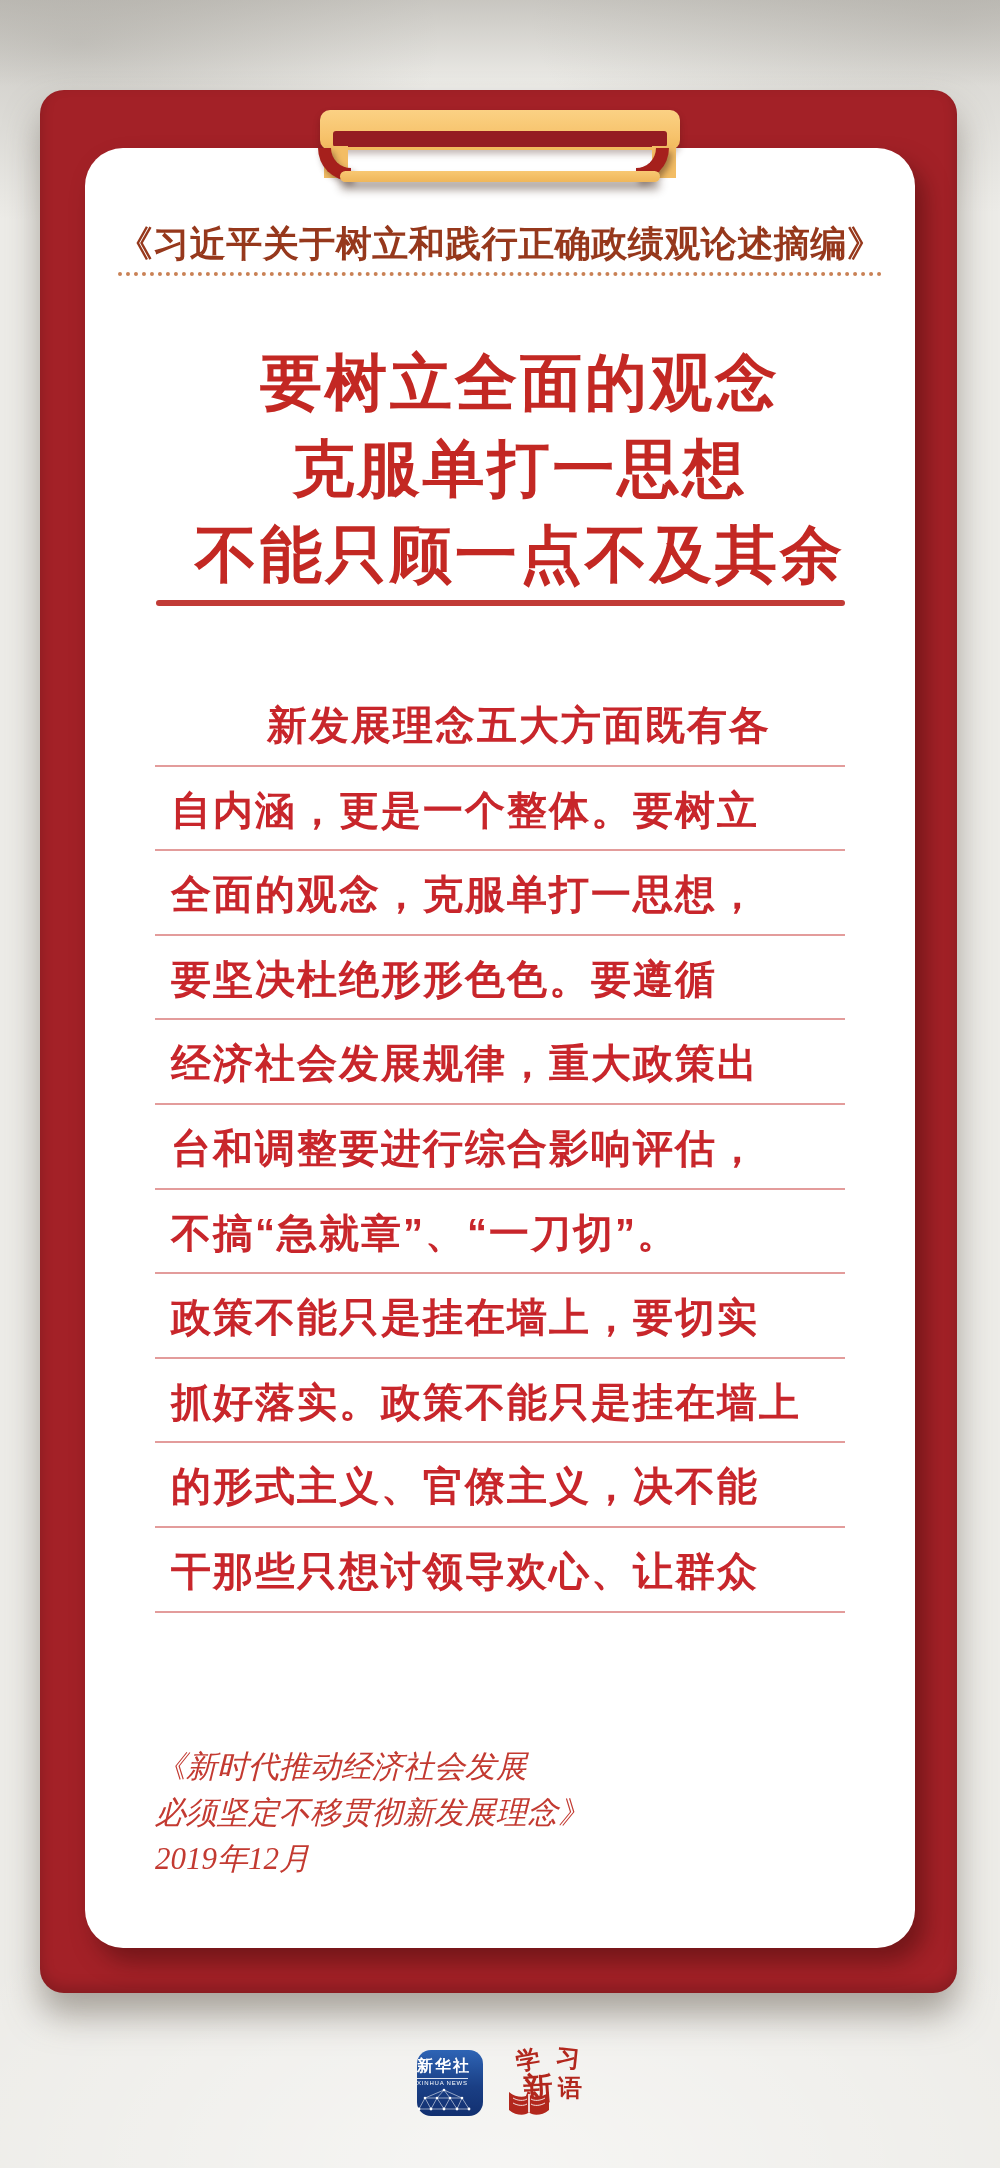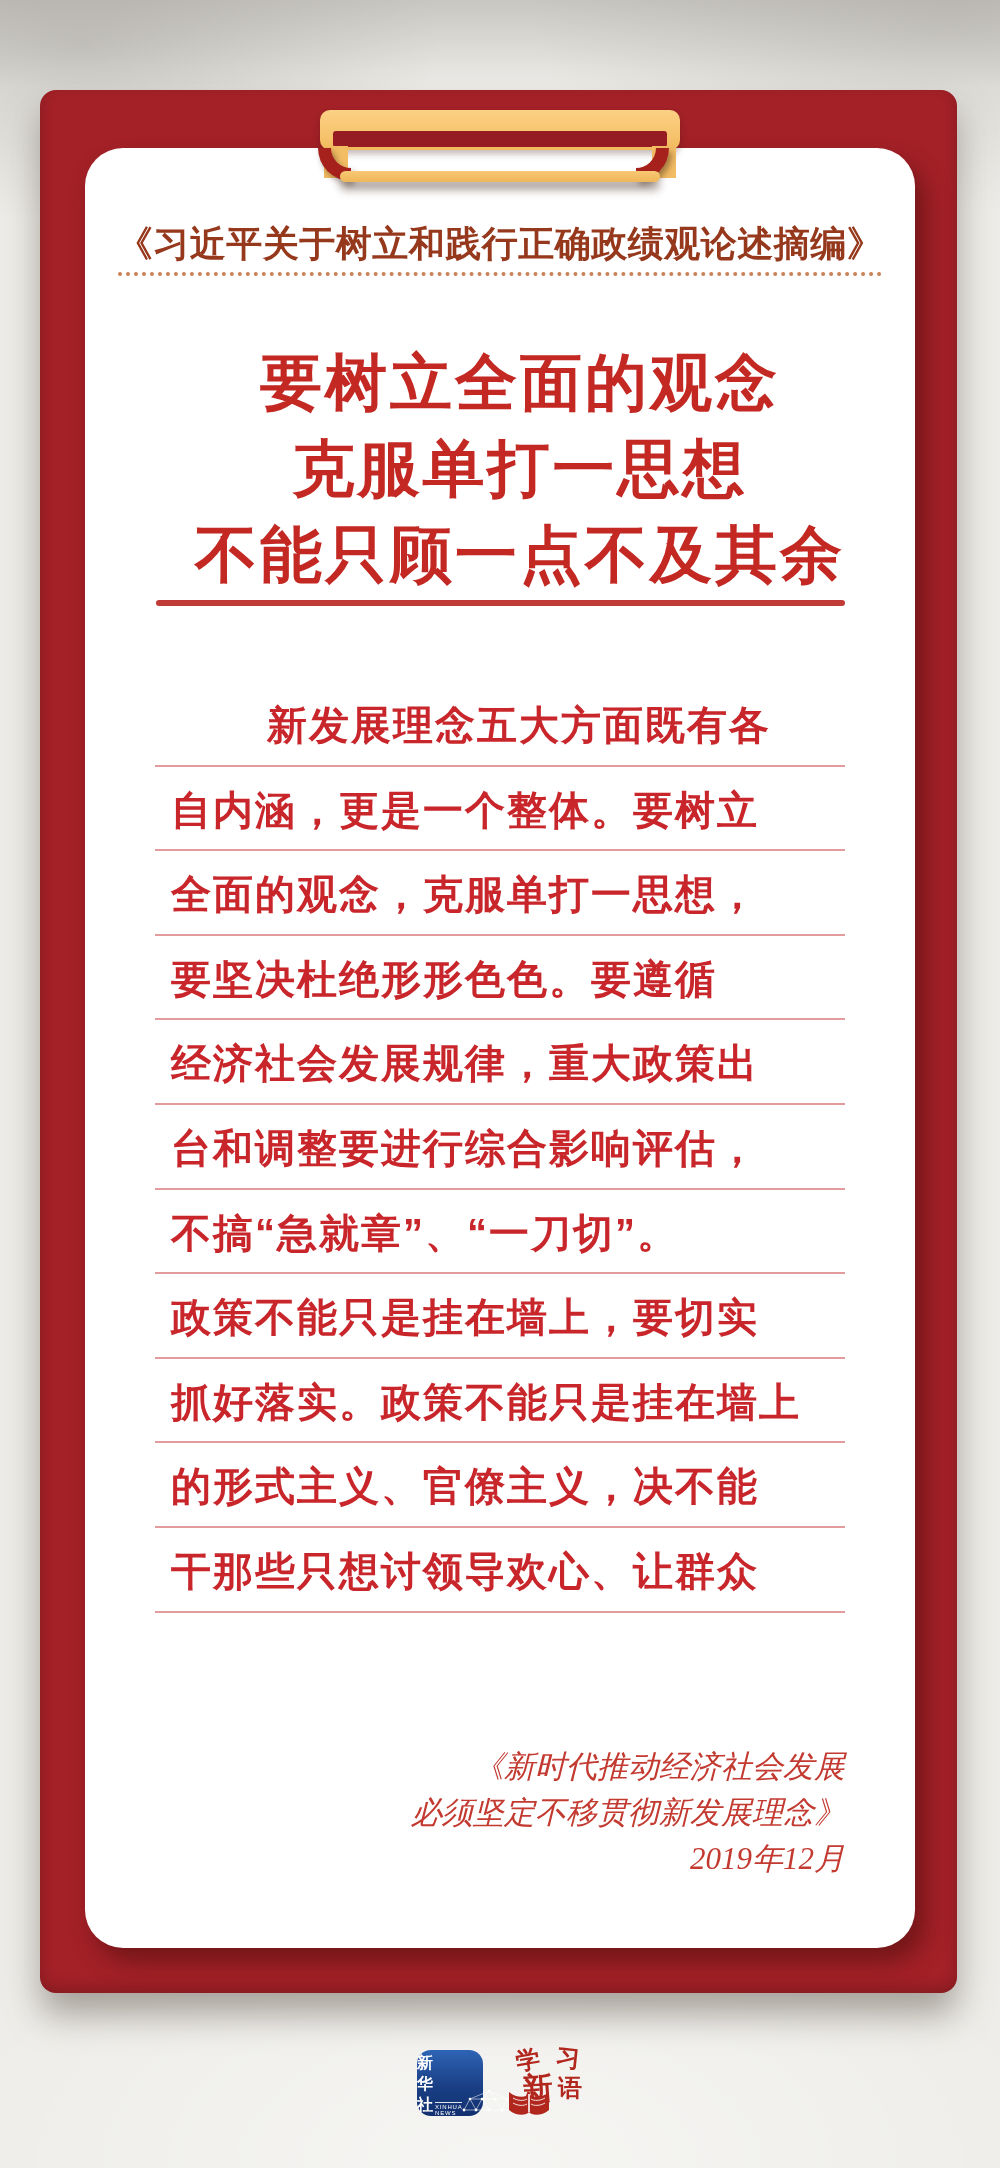--- a/index.html
+++ b/index.html
@@ -8,21 +8,21 @@
     background-color:#EDECE8;
     background-image:
       linear-gradient(180deg, rgba(140,136,128,.38) 0%, rgba(140,136,128,0) 4%),
       radial-gradient(ellipse 600px 300px at 8% 2%, rgba(120,116,108,.28), rgba(120,116,108,0) 60%),
       radial-gradient(ellipse 700px 320px at 95% 1%, rgba(120,116,108,.22), rgba(120,116,108,0) 60%),
       radial-gradient(ellipse 900px 500px at 50% 100%, rgba(255,255,255,.5), rgba(255,255,255,0) 70%);
     font-family:"Liberation Sans", sans-serif;
   }
   .board{
     position:absolute;left:40px;top:90px;width:917px;height:1903px;
-    background:#A32127;border-radius:16px;
+    background:#A32127;border-radius:24px;
     box-shadow:0 22px 34px rgba(110,100,90,.55), inset 0 -6px 14px rgba(0,0,0,.18);
   }
   .card{
     position:absolute;left:45px;top:58px;width:830px;height:1800px;
     background:#FFFFFF;border-radius:38px;
     box-shadow:10px 14px 22px rgba(70,12,12,.5);
   }
   
   .clip-top{
     position:absolute;left:320px;top:110px;width:360px;height:40px;
@@ -73,29 +73,29 @@
     position:absolute;left:70px;top:534px;width:690px;
     font-family:"Liberation Sans", sans-serif;font-weight:bold;
     font-size:40px;color:#C8262B;letter-spacing:2px;
   }
   .bline{
     height:82.6px;line-height:86px;padding-left:16px;
     border-bottom:2px solid #E39C9B;white-space:nowrap;overflow:visible;
   }
   .bline.indent{text-indent:96px;}
   .attribution{
-    position:absolute;left:70px;top:1596px;width:690px;text-align:right;
+    position:absolute;left:70px;top:1596px;width:690px;
     font-family:"Liberation Serif", serif;font-style:italic;font-weight:normal;
     font-size:31px;line-height:46px;color:#C33A31;
   }
   
   .xinhua-logo{
     position:absolute;left:417px;top:2050px;width:66px;height:66px;border-radius:14px;
     background:linear-gradient(180deg,#2E64B5 0%,#1A3F85 55%,#123070 100%);
-    display:flex;flex-direction:row;align-items:flex-end;box-sizing:border-box;padding-top:6px;
+    display:flex;flex-direction:column;align-items:flex-start;box-sizing:border-box;padding-top:6px;
   }
   .xh-cn{font-family:"DejaVu Serif", serif;font-weight:bold;color:#FFFFFF;font-size:16px;letter-spacing:2px;}
   .xh-en{color:#FFFFFF;font-size:6px;letter-spacing:.8px;border-top:1px solid rgba(255,255,255,.85);
          padding-top:1px;margin-top:1px;font-family:"Liberation Sans", sans-serif;}
   .xh-net{margin-top:1px;}
   .xuexi-logo{
     position:absolute;left:510px;top:2044px;width:78px;height:78px;
     font-family:"DejaVu Serif", serif;font-weight:bold;color:#B2271D;
   }
   .xx-char{position:absolute;display:block;}

